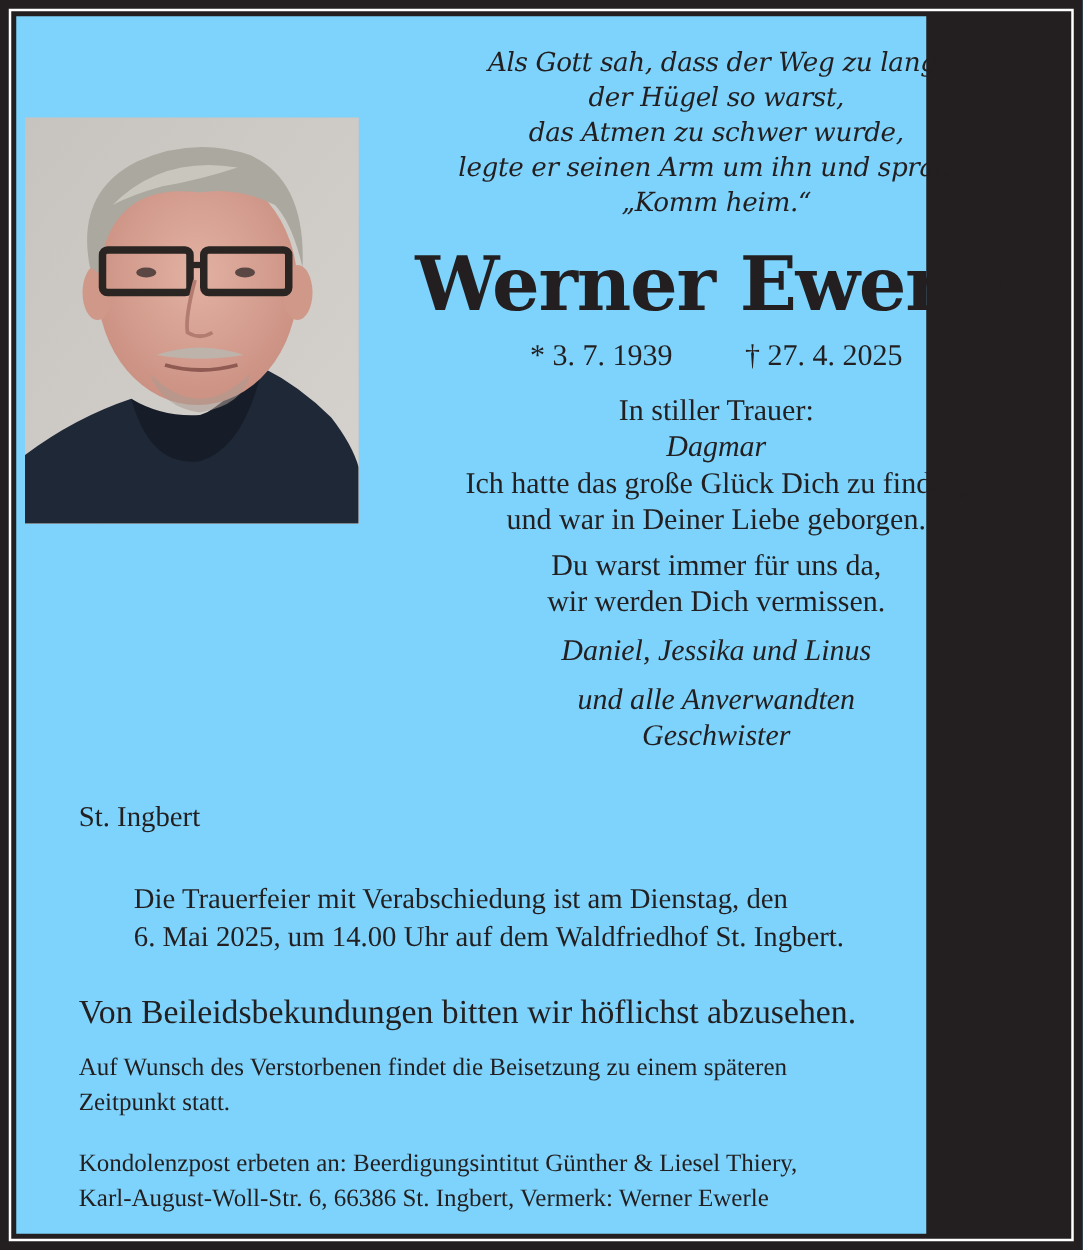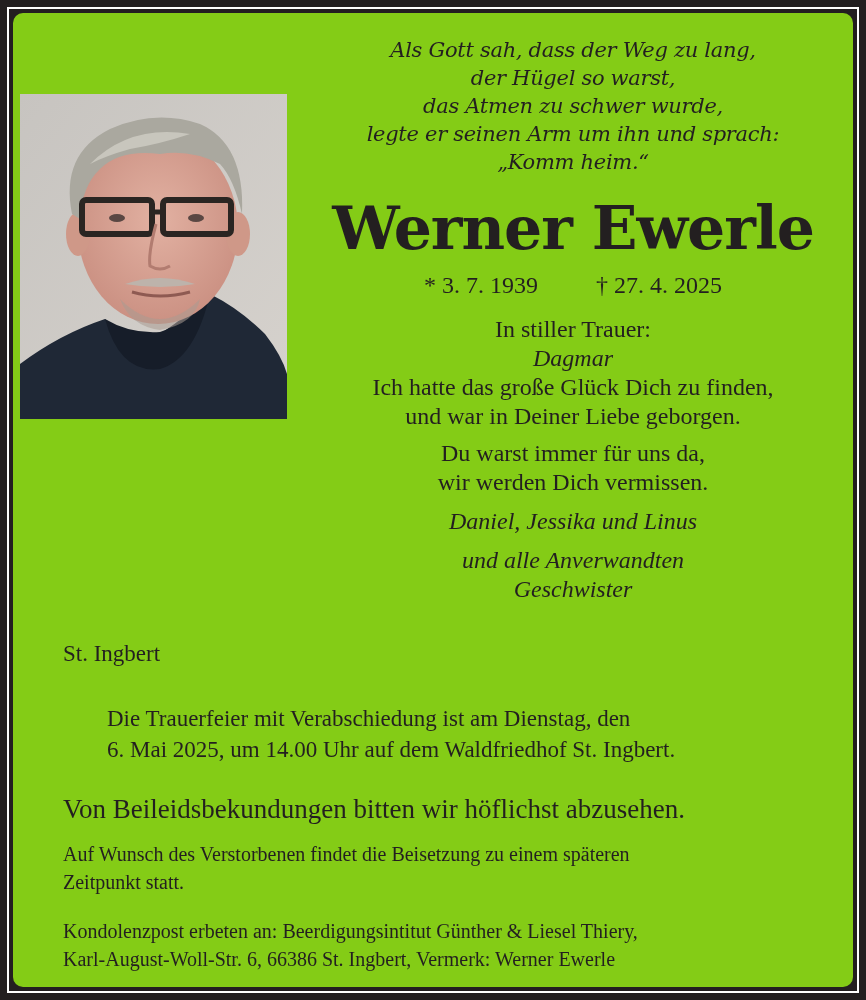--- a/index.html
+++ b/index.html
@@ -1,20 +1,20 @@
 <!DOCTYPE html>
 <html><head>
 <meta charset="utf-8">
 <style>
   html, body { margin:0; padding:0; background:#231f20; }
   body { width:866px; height:1000px; position:relative; overflow:hidden; font-family:"DejaVu Serif", serif; color:#231f20; }
   .frame-outer { position:absolute; left:0; top:0; width:866px; height:1000px; background:#231f20; }
   .frame-gap { position:absolute; left:7px; top:7px; width:852px; height:986px; background:#ffffff; }
   .frame-inner { position:absolute; left:9px; top:9px; width:848px; height:982px; background:#231f20; }
-  .paper { position:absolute; left:13px; top:13px; width:840px; height:974px; background:#84cc16;border-radius:10px; }
+  .paper { position:absolute; left:13px; top:13px; width:728px; height:974px; background:#7dd3fc; }
 
   .photo { position:absolute; left:7px; top:81px; width:267px; height:325px; overflow:hidden; background:#c9c6c3; }
   .photo svg { display:block; }
 
   .col { position:absolute; left:290px; width:540px; text-align:center; }
   .poem { top:23px; font-style:italic; font-size:21px; line-height:28px; font-family:"DejaVu Serif", serif; letter-spacing:-0.3px; }
   .name { top:180px; font-family:"DejaVu Serif", serif; font-weight:bold; font-size:60px; line-height:70px; letter-spacing:-1px; }
   .dates { top:257px; font-size:22px; line-height:30px; font-family:"Liberation Serif", serif; font-size:24px; }
   .dates span { display:inline-block; }
   .dates .born { margin-right:58px;text-align:right; }

